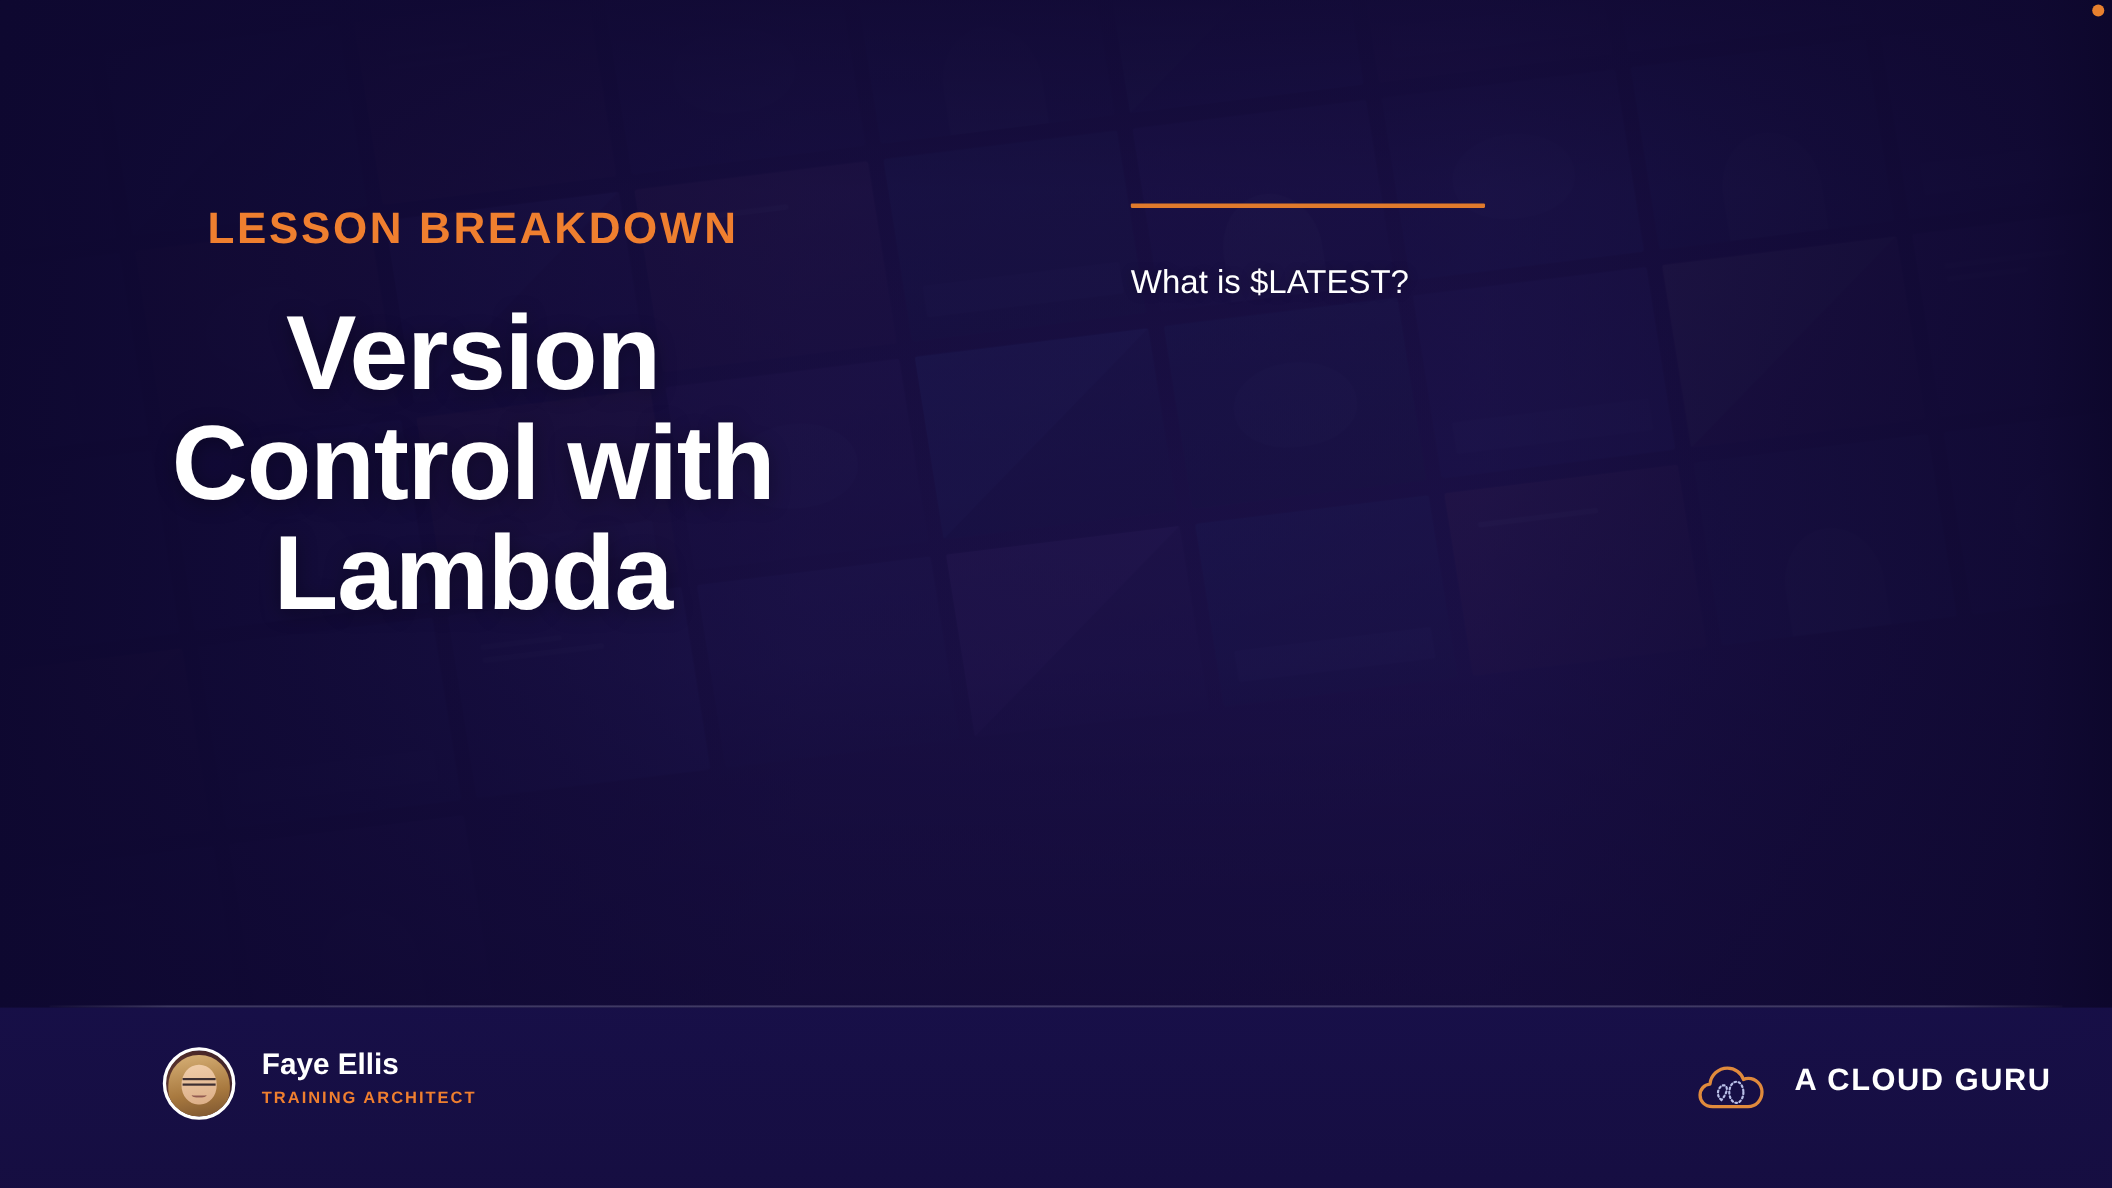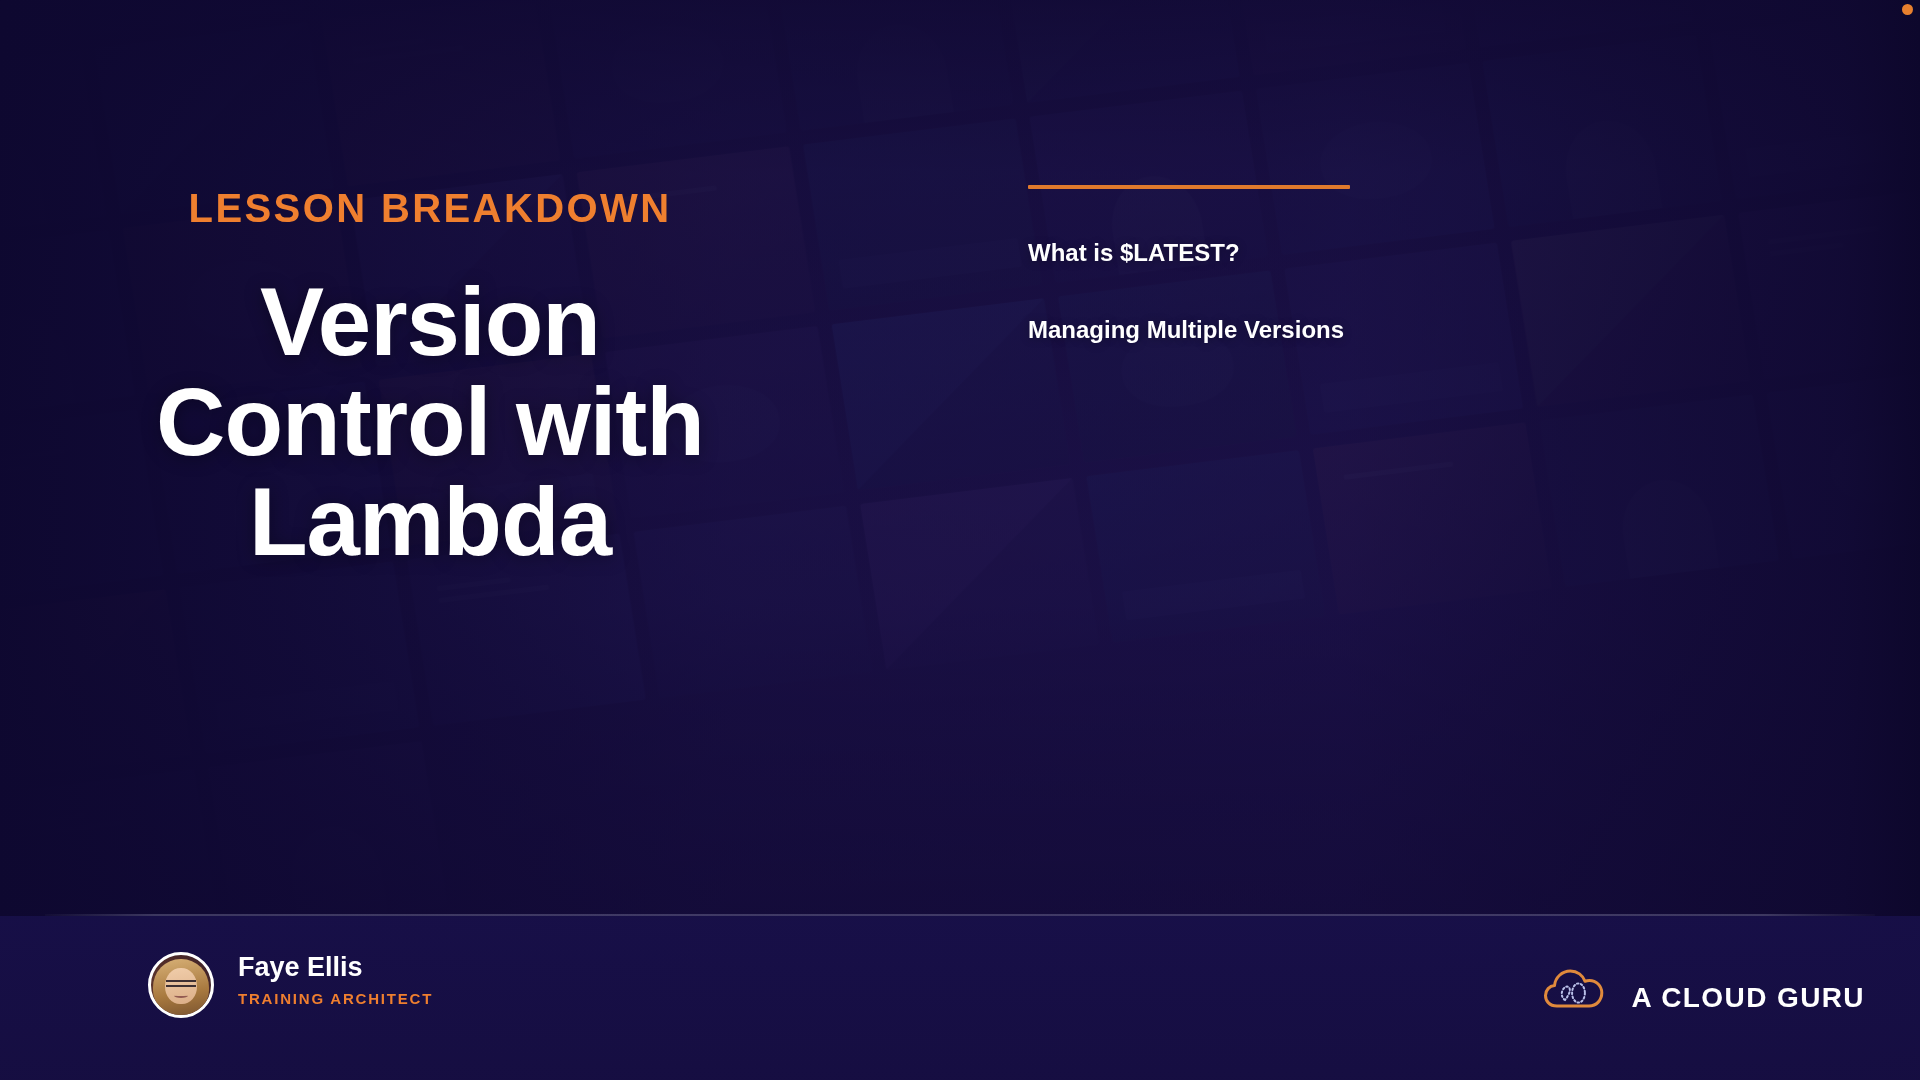--- a/index.html
+++ b/index.html
@@ -138,22 +138,22 @@
     width:560px;
     z-index:5;
   }
   .rule-orange {
     width:322px; height:4px;
     background:#e07a2c;
     border-radius:1px;
     margin-bottom:50px;
   }
   .topic {
-    font-size:24px;
-    font-weight:bold;
+    font-size:30px;
+    font-weight:normal;
     color:#ffffff;
     line-height:1.2;
     margin-bottom:48px;
     text-shadow:0 1px 10px rgba(0,0,0,0.3);
     white-space:nowrap;
   }
   .topic:last-child { margin-bottom:0; }
 
   
   .footer-rule {
@@ -219,21 +219,21 @@
     margin-top:7px;
     font-size:15px;
     font-weight:bold;
     letter-spacing:1.8px;
     color:#ef7f2f;
   }
 
   .brand {
     position:absolute;
     right:55px; top:50px;
-    display:flex; align-items:flex-end; gap:26px;
+    display:flex; align-items:flex-start; gap:26px;
   }
   .brand-name {
     font-size:28px;
     font-weight:bold;
     letter-spacing:1.4px;
     color:#ffffff;
   }
 </style>
 </head>
 <body>
@@ -455,21 +455,20 @@
   <div class="corner-dot"></div>
 
   <div class="left-col">
     <div class="eyebrow">LESSON BREAKDOWN</div>
     <div class="title">Version Control with Lambda</div>
   </div>
 
   <div class="right-col">
     <div class="rule-orange"></div>
     <div class="topic">What is $LATEST?</div>
-    <div class="topic">Managing Multiple Versions</div>
   </div>
 
   <div class="footer-rule"></div>
   <div class="footer">
 
     <div class="presenter">
       <div class="avatar">
         <div class="hair"></div>
         <div class="face"></div>
         <div class="glasses"></div>

